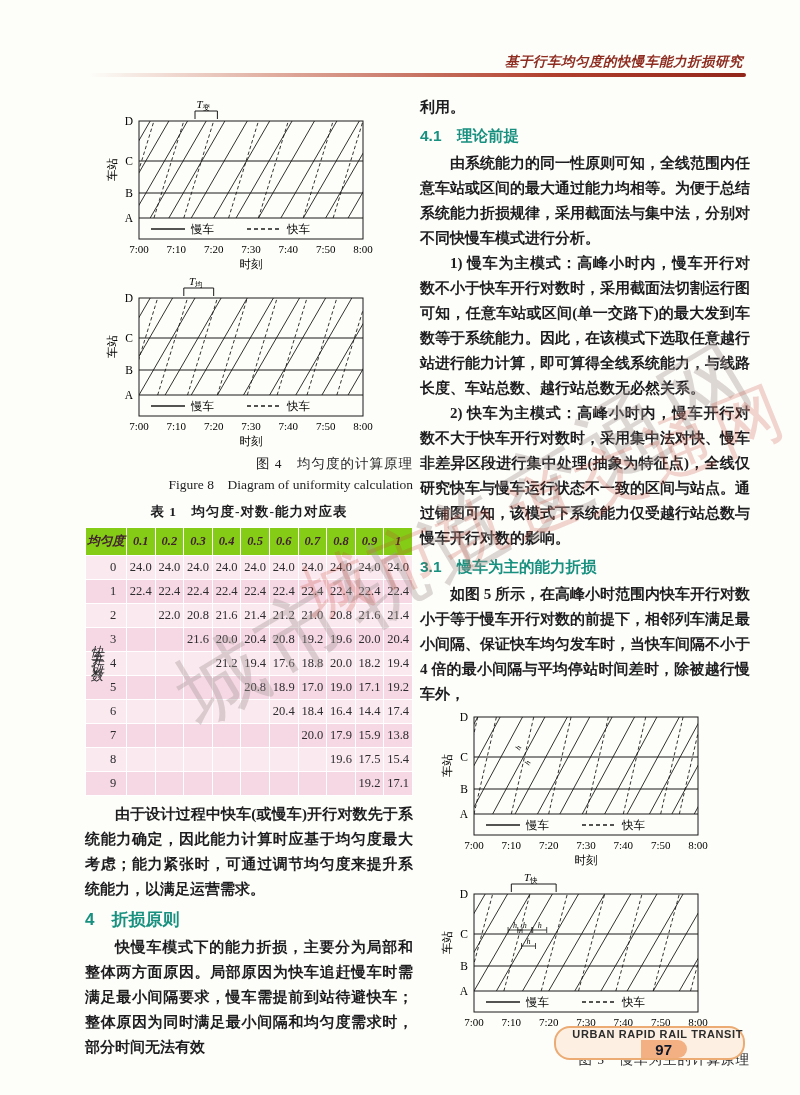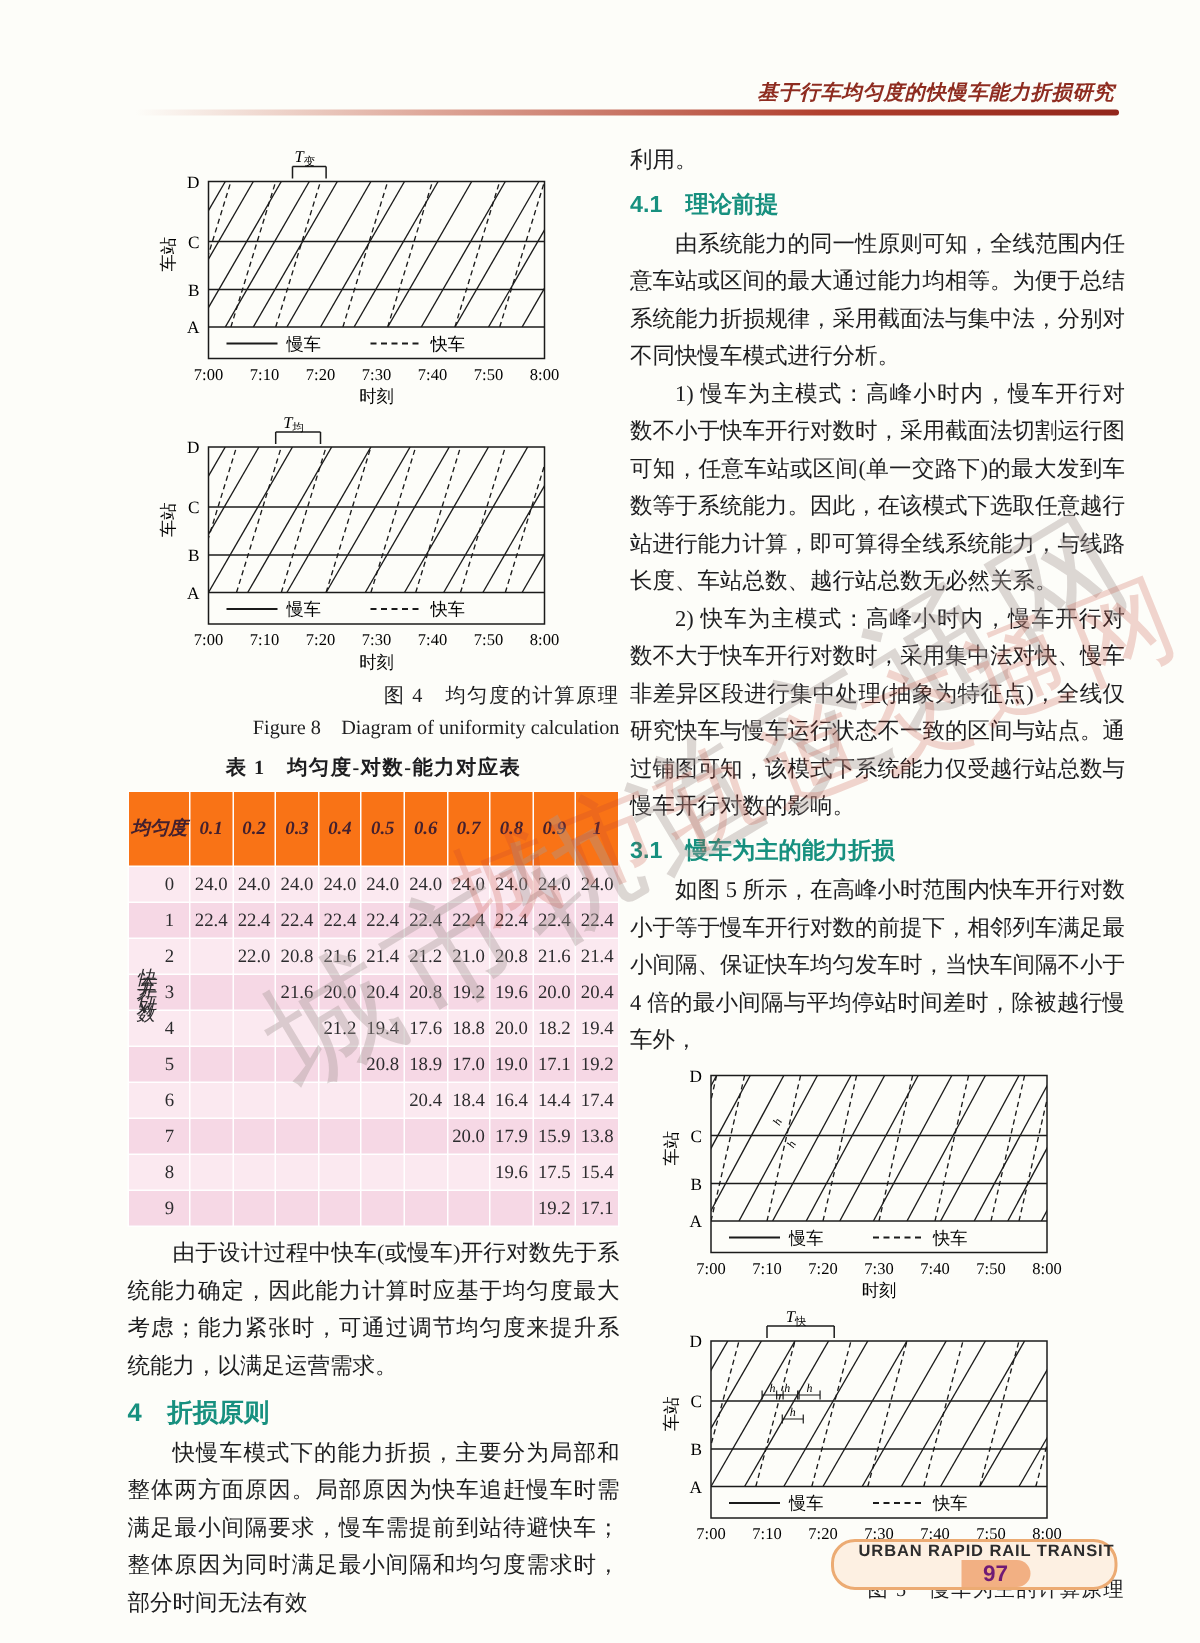--- a/index.html
+++ b/index.html
@@ -14,43 +14,43 @@
     font-style:italic;font-size:13.5px;color:#8e2c20;letter-spacing:.5px;font-weight:bold;
   }
   .head-rule{
     position:absolute;top:73px;left:90px;width:656px;height:3.5px;border-radius:2px;
     background:linear-gradient(to right,rgba(196,96,74,0),rgba(196,96,74,.55) 30%,#b1402e 70%,#92261b);
   }
   .col{position:absolute;top:95px;}
   .col-left{left:85px;width:328px;}
   .col-right{left:420px;width:330px;}
   p.body-text{
-    margin:0;font-size:15px;line-height:25px;text-align:justify;text-indent:2em;
+    margin:0;font-size:15px;line-height:25px;text-align:justify;text-indent:2em;font-weight:bold;
   }
   p.noindent{text-indent:0;}
   .h-sec{
     font-family:"Liberation Sans","DejaVu Sans",sans-serif;font-weight:bold;color:#17907f;
     margin:6px 0 4px 0;
   }
   .h-sec.lvl1{font-size:17px;}
   .h-sec.lvl2{font-size:15.5px;}
   .caption{width:100%;text-align:right;font-size:13.5px;line-height:21px;margin:4px 0 2px 0;}
   .caption .zh{letter-spacing:1px;}
   .tbl-title{width:100%;text-align:center;font-weight:bold;font-size:13.5px;line-height:21px;margin:6px 0 5px 0;}
   .tbl-title .zh{letter-spacing:1px;}
   .diagram{display:block;margin:4px 0 0 18px;}
   
   .tblwrap{position:relative;margin-top:2px;}
   table.cap-table{
     width:328px;border-collapse:separate;border-spacing:1px;background:#ffffff;
     font-size:12.5px;table-layout:fixed;
   }
   table.cap-table th{
-    background:#f97316;color:#43202e;font-style:italic;font-weight:bold;
-    padding:16px 0;text-align:center;
+    background:#84cc16;color:#43202e;font-style:italic;font-weight:bold;
+    padding:5px 0;text-align:center;
   }
   table.cap-table td{padding:4px 0;text-align:center;color:#2c2c2e;}
   table.cap-table tr.odd td{background:#fbe9f0;}
   table.cap-table tr.even td{background:#f6d8e5;}
   table.cap-table td.rownum{padding-left:14px;}
   .side-label{
     position:absolute;left:3px;top:108px;
     writing-mode:vertical-rl;text-orientation:upright;
     font-size:12.5px;letter-spacing:5px;color:#2c2c2e;font-style:italic;
   }
@@ -72,21 +72,21 @@
     position:absolute;right:55px;top:1026px;height:30px;border-radius:16px;
     background:#fdf0e2;border:2px solid #ecab73;
     display:flex;align-items:center;padding-left:16px;
     font-family:"Liberation Sans","DejaVu Sans",sans-serif;
     flex-direction:column;
   }
   .footer-badge .jname{font-size:11px;letter-spacing:.6px;color:#2c2c2c;font-weight:bold;}
   .footer-badge .pnum{
     margin-left:12px;height:30px;width:46px;border-radius:0 15px 15px 0;
     background:#f2b083;display:flex;align-items:center;justify-content:center;
-    font-size:15px;color:#701a75;font-weight:bold;
+    font-size:15px;color:#0f172a;font-weight:bold;
   }
 </style>
 </head>
 <body>
 
 <div class="running-title">基于行车均匀度的快慢车能力折损研究</div>
 <div class="head-rule"></div>
 
 <div class="col col-left">
   <svg id="fig4a" class="diagram" width="296" height="173" viewBox="0 0 296 173">

